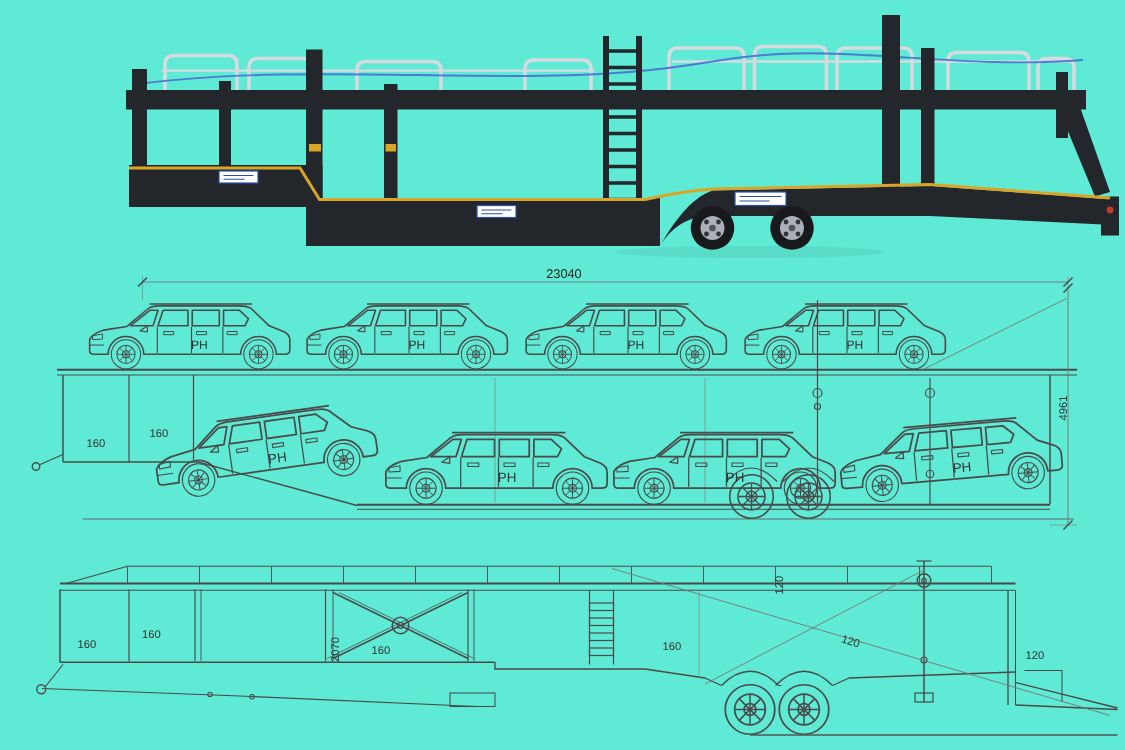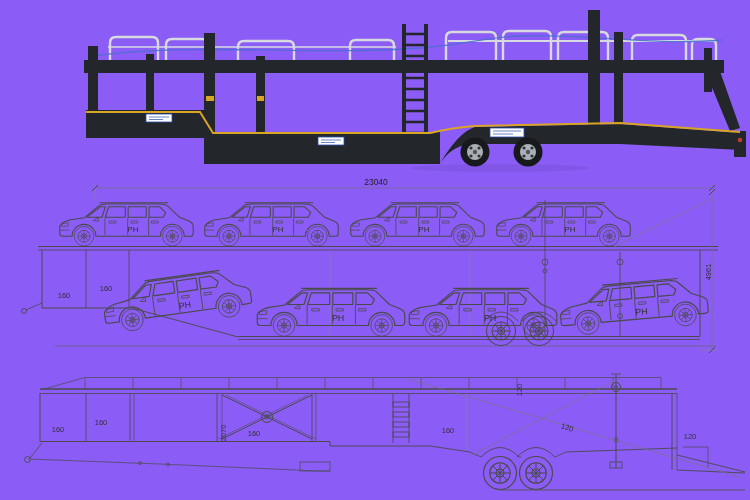--- a/index.html
+++ b/index.html
@@ -1,16 +1,16 @@
 <!DOCTYPE html>
 <html><head>
 <meta charset="utf-8">
 <style>
   html,body{margin:0;padding:0;background:#ffffff;}
-  .stage{position:relative;width:750px;height:500px;background:#8b5cf6;overflow:hidden;
+  .stage{position:relative;width:750px;height:500px;background:#5eead4;overflow:hidden;
          font-family:"Liberation Sans", sans-serif;}
   svg text{font-family:"Liberation Sans", sans-serif;fill:#333;stroke:none;}
   .dim{font-size:7.5px;fill:#333;}
   .dim-big{font-size:8.5px;fill:#222;}
   .draw{stroke:#4a4a4a;stroke-width:1;fill:none;}
   .thin{stroke:#777;stroke-width:0.6;fill:none;}
   .ext{stroke:#888;stroke-width:0.5;fill:none;}
 </style>
 </head>
 <body>

